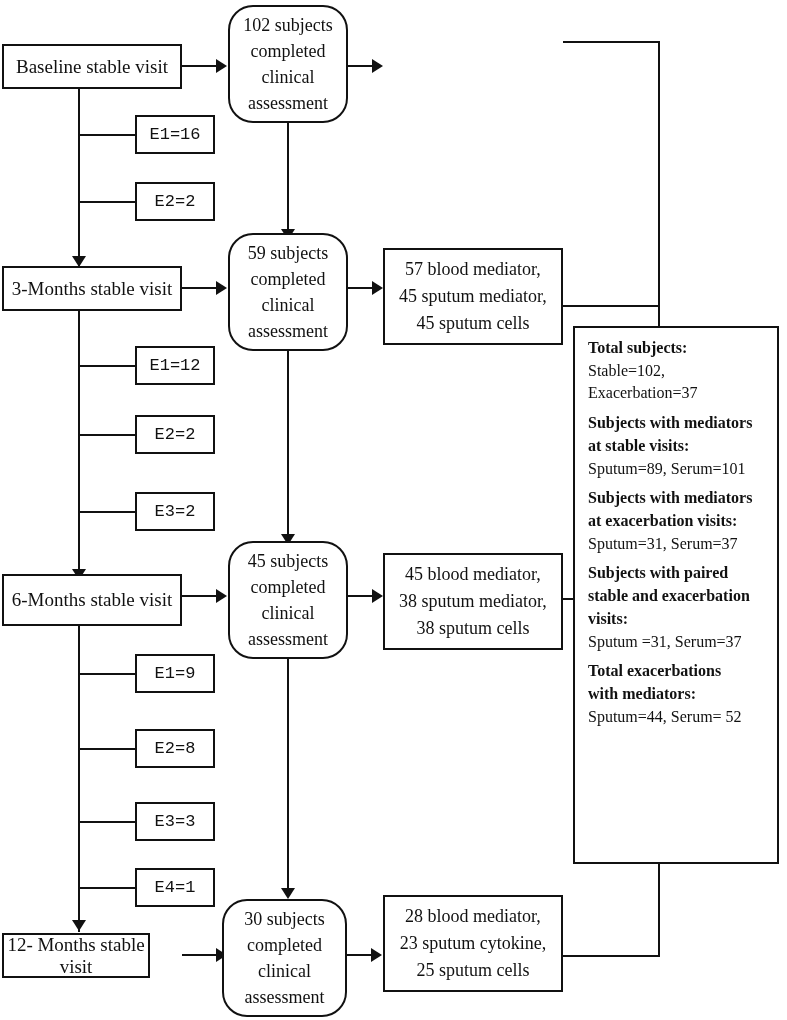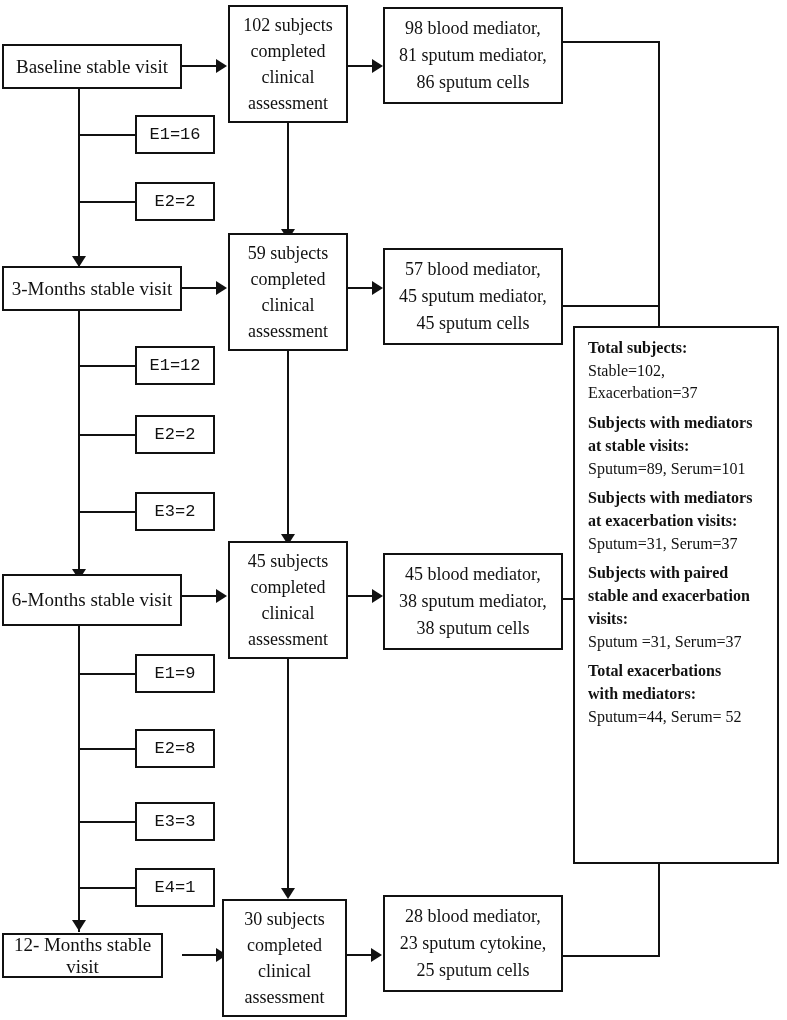--- a/index.html
+++ b/index.html
@@ -28,20 +28,21 @@
     color: #111111;
     z-index: 3;
   }
   .visit-box {
     font-size: 19px;
     line-height: 1.15;
   }
   .subject-box {
     font-size: 18px;
     line-height: 1.45;
+    border-radius: 25px;
   }
   .mediator-box {
     font-size: 18px;
     line-height: 1.5;
     align-items: center;
   }
   .mediator-box .ml {
     display: block;
     text-align: center;
     white-space: nowrap;
@@ -106,25 +107,20 @@
   <div class="box subject-box" style="left:228px; top:5px; width:120px; height:118px;">
     <span>102 subjects</span>
     <span>completed</span>
     <span>clinical</span>
     <span>assessment</span>
   </div>
 
   <div class="ln hln" style="left:348px; top:65px; width:30px;"></div>
   <div class="arrow-r" style="left:372px; top:59px;"></div>
 
-  <div class="box mediator-box" style="left:383px; top:7px; width:180px; height:97px;">
-    <span class="ml">98 blood mediator,</span>
-    <span class="ml">81 sputum mediator,</span>
-    <span class="ml">86 sputum cells</span>
-  </div>
 
   <div class="ln hln" style="left:563px; top:41px; width:97px;"></div>
 
   <div class="ln vln" style="left:78px; top:89px; height:179px;"></div>
   <div class="ln hln" style="left:78px; top:134px; width:57px;"></div>
   <div class="box exac-box" style="left:135px; top:115px; width:80px; height:39px;">
     <span>E1=16</span>
   </div>
   <div class="ln hln" style="left:78px; top:201px; width:57px;"></div>
   <div class="box exac-box" style="left:135px; top:182px; width:80px; height:39px;">
@@ -254,21 +250,21 @@
   </div>
   <div class="ln hln" style="left:78px; top:887px; width:57px;"></div>
   <div class="box exac-box" style="left:135px; top:868px; width:80px; height:39px;">
     <span>E4=1</span>
   </div>
   <div class="arrow-d" style="left:72px; top:920px;"></div>
 
   <div class="ln vln" style="left:287px; top:659px; height:233px;"></div>
   <div class="arrow-d" style="left:281px; top:888px;"></div>
 
-  <div class="box visit-box" style="left:2px; top:933px; width:161px; height:45px;">
+  <div class="box visit-box" style="left:2px; top:933px; width:148px; height:45px;">
     <span>12- Months stable visit</span>
   </div>
 
   <div class="ln hln" style="left:182px; top:954px; width:40px;"></div>
   <div class="arrow-r" style="left:216px; top:948px;"></div>
 
   <div class="box subject-box" style="left:222px; top:899px; width:125px; height:118px;">
     <span>30 subjects</span>
     <span>completed</span>
     <span>clinical</span>

